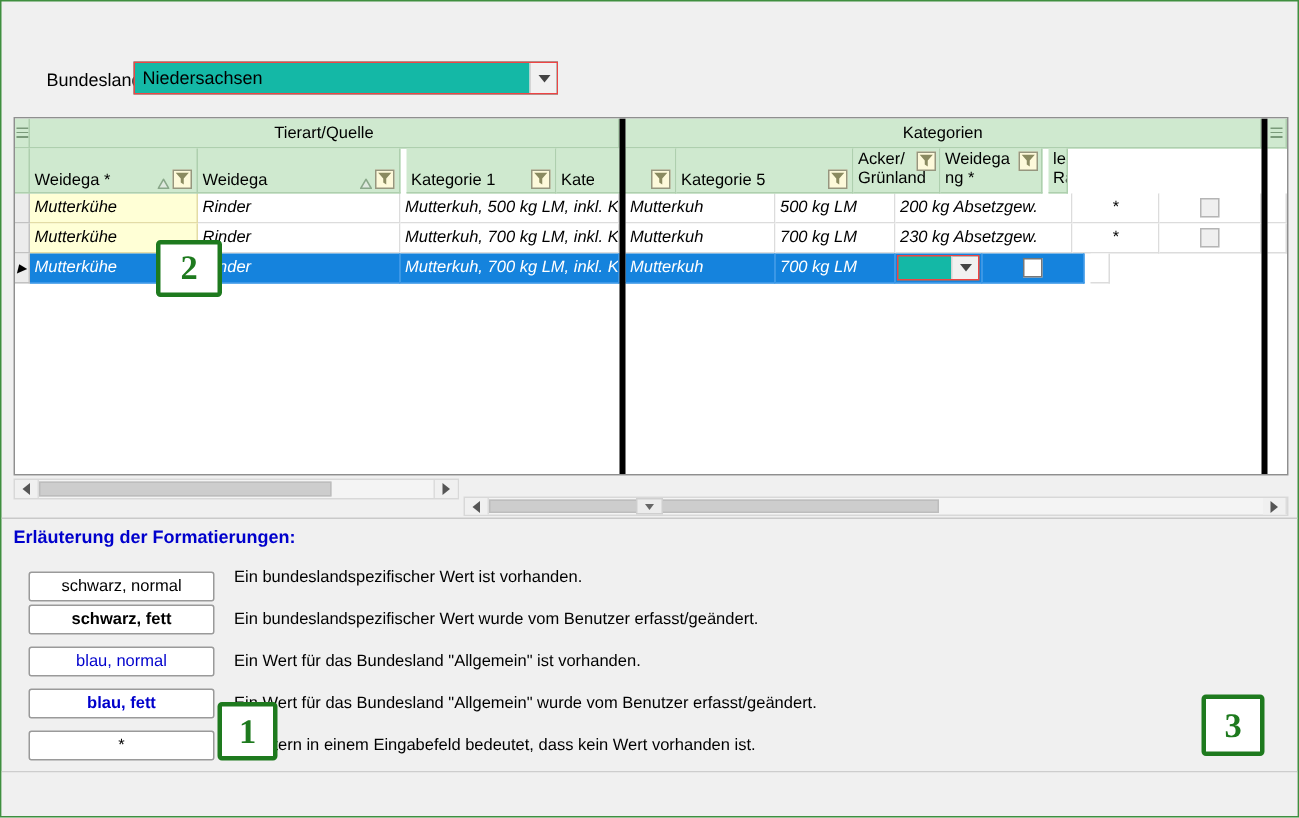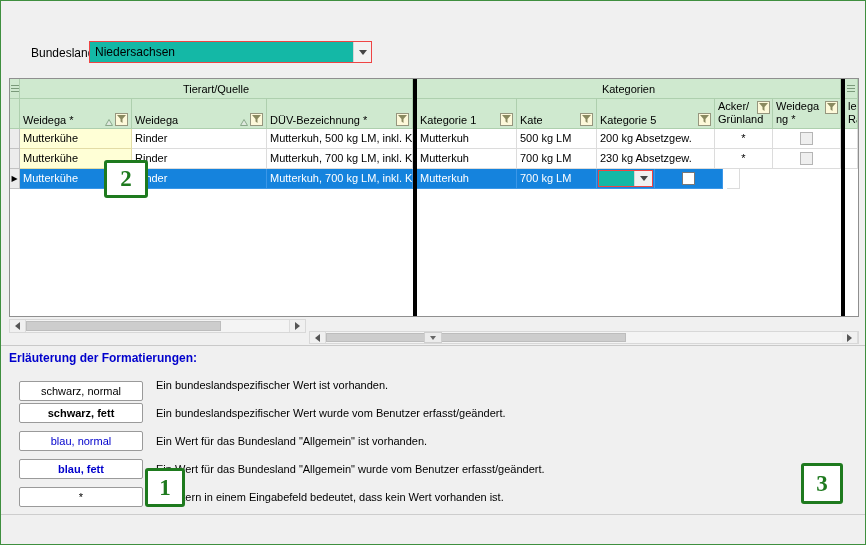--- a/index.html
+++ b/index.html
@@ -25,21 +25,21 @@
   .combo .dd{width:17px;align-self:stretch;display:flex;align-items:center;justify-content:center;
     background:#f1f1f1;border-left:1px solid #d5d5d5;}
   .tri-down{width:0;height:0;border-left:4px solid transparent;border-right:4px solid transparent;border-top:5px solid #444;}
 
   
   .grid{position:absolute;left:8px;top:77px;width:850px;height:239px;box-sizing:border-box;
     border:1px solid #8f8f8f;background:#fff;overflow:hidden;}
   .grow,.hrow,.drow{display:flex;width:100%;}
   .grow{height:20px;}
   .hrow{height:30px;}
-  .drow{height:20px;}
+  .drow{height:20px;font-style:italic;}
   .gcell,.hcell{background:#cfe9cf;border-right:1px solid #aecfae;border-bottom:1px solid #aecfae;
     box-sizing:border-box;font-size:11px;overflow:hidden;white-space:nowrap;flex:0 0 auto;position:relative;}
   .gcell{display:flex;align-items:center;justify-content:center;}
   .hcell{display:flex;align-items:flex-end;padding:2px 3px;}
   .hcell .hlabel{flex:1;overflow:hidden;}
   .hcell-2l{display:block;padding:1px 3px;line-height:13px;}
   .cell{background:#fff;border-right:1px solid #dcdcdc;border-bottom:1px solid #dcdcdc;
     box-sizing:border-box;font-size:11px;padding:3px 3px 0 3px;overflow:hidden;white-space:nowrap;flex:0 0 auto;}
   .ind{background:#ececec;border-right:1px solid #c2c2c2;border-bottom:1px solid #c2c2c2;
     box-sizing:border-box;flex:0 0 auto;display:flex;align-items:center;justify-content:center;
@@ -154,28 +154,20 @@
             <svg width="8" height="7">
               <path d="M4 0.5 7.5 6.5H0.5Z" fill="#dfe9df" stroke="#8aa88a"></path>
             </svg>
           </span>
         <span class="filter-icon">
             <svg width="9" height="9">
               <path d="M0 0h9L5.5 4v4L3.5 6.6V4Z" fill="#8a8a60"></path>
             </svg>
           </span>
       </div>
-      <div class="hcell w-duev">
-        <span class="hlabel">DÜV-Bezeichnung *</span>
-        <span class="filter-icon">
-            <svg width="9" height="9">
-              <path d="M0 0h9L5.5 4v4L3.5 6.6V4Z" fill="#8a8a60"></path>
-            </svg>
-          </span>
-      </div>
       <div class="w-sp"></div>
       <div class="hcell w-k1">
         <span class="hlabel">Kategorie 1</span>
         <span class="filter-icon">
             <svg width="9" height="9">
               <path d="M0 0h9L5.5 4v4L3.5 6.6V4Z" fill="#8a8a60"></path>
             </svg>
           </span>
       </div>
       <div class="hcell w-k2">

